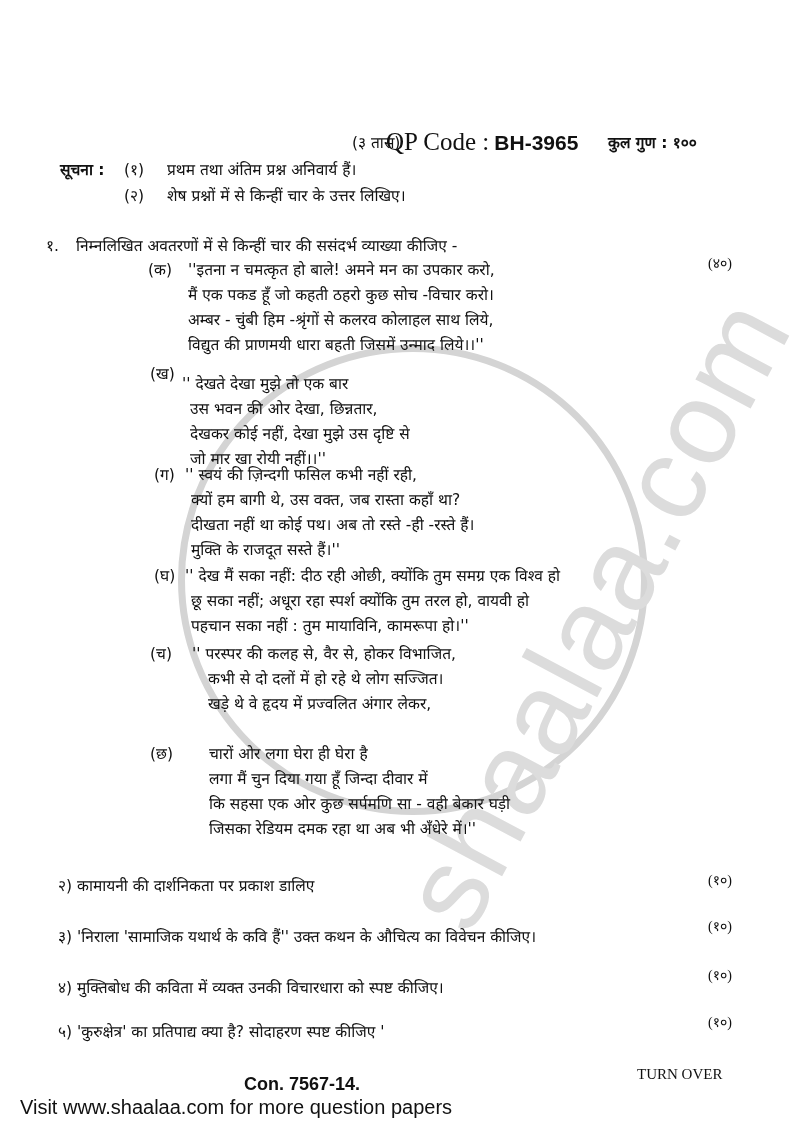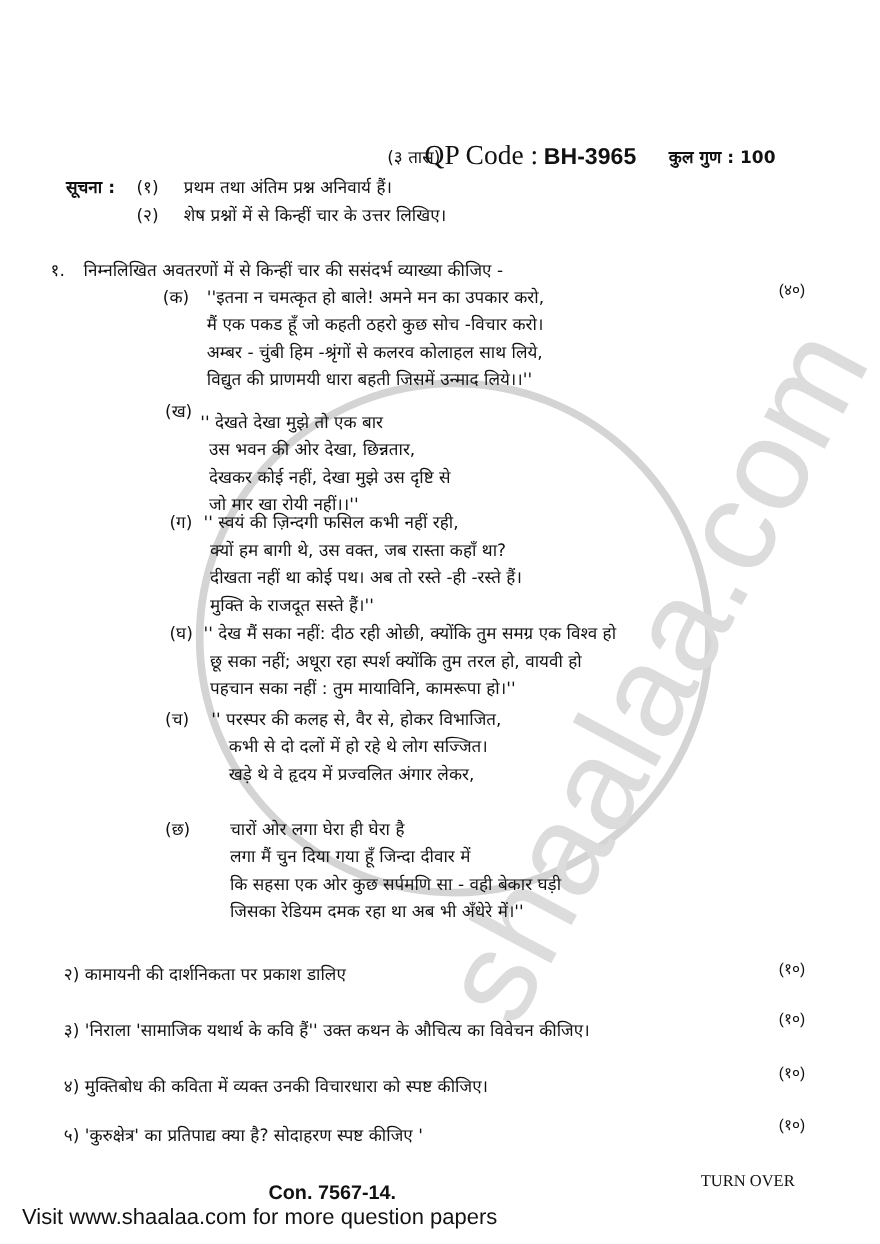--- a/index.html
+++ b/index.html
@@ -15,40 +15,40 @@
     border: 7px solid #d4d4d4; border-radius: 50%; box-sizing: border-box; z-index: 0;
   }
   .wm-text {
     position: absolute; left: 250px; top: 545px;
     font-family: "Liberation Sans", sans-serif; font-size: 118px; color: #dcdcdc;
     transform: rotate(-62deg); transform-origin: center; z-index: 0; letter-spacing: 2px;
   }
   .layer { position: relative; z-index: 1; }
   .qp-label { font-family: "Liberation Serif", serif; font-size: 25px; }
   .qp-code { font-family: "Liberation Sans", sans-serif; font-weight: bold; font-size: 21px; }
-  .marks { font-family: Liberation Sans, sans-serif; font-size: 14px; }
+  .marks { font-family: Liberation Serif, serif; font-size: 14px; }
   .con { font-family: "Liberation Sans", sans-serif; font-weight: bold; font-size: 18px; }
   .visit { font-family: "Liberation Sans", sans-serif; font-size: 20px; }
   .turn { font-family: "Liberation Serif", serif; font-size: 15px; }
   .line { display: block; height: 25px; line-height: 25px; }
 </style>
 </head>
 <body>
 
 <div class="watermark"></div>
 <div class="abs wm-text">shaalaa.com</div>
 
 <div class="layer">
 
   <div class="abs" style="left:386px; top:88px;margin-top:40px;">
     <span class="qp-label">QP Code :</span>
     <span class="qp-code">BH-3965</span>
   </div>
   <div class="abs hi" style="left:352px; top:131px;">(३ तास)</div>
-  <div class="abs hi" style="left:608px; top:131px; font-weight:bold;">कुल गुण : 100</div>
+  <div class="abs hi" style="left:608px; top:131px; font-weight:bold;">कुल गुण : १००</div>
 
   <div class="abs hi" style="left:60px; top:158px; font-weight:bold;">सूचना :</div>
   <div class="abs hi" style="left:124px; top:158px;">(१)</div>
   <div class="abs hi" style="left:167px; top:158px;text-align:right;">प्रथम तथा अंतिम प्रश्न अनिवार्य हैं।</div>
   <div class="abs hi" style="left:124px; top:184px;">(२)</div>
   <div class="abs hi" style="left:167px; top:184px;">शेष प्रश्नों में से किन्हीं चार के उत्तर लिखिए।</div>
 
   <div class="abs hi" style="left:46px; top:234px;">१.</div>
   <div class="abs hi" style="left:76px; top:234px;">निम्नलिखित अवतरणों में से किन्हीं चार की ससंदर्भ व्याख्या कीजिए -</div>
   <div class="abs marks" style="left:708px; top:253px;">(४०)</div>

